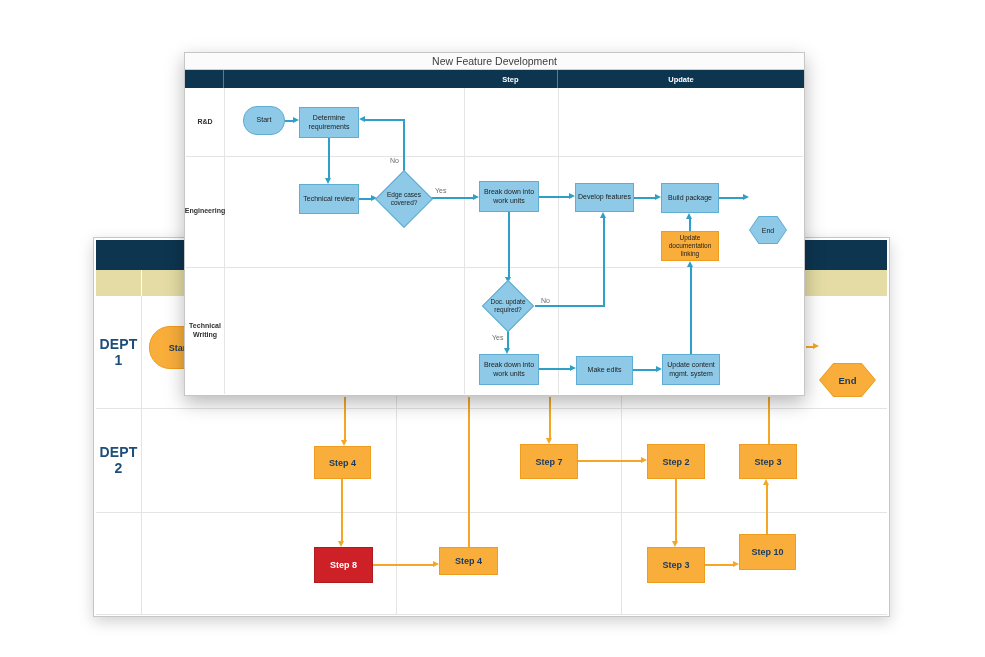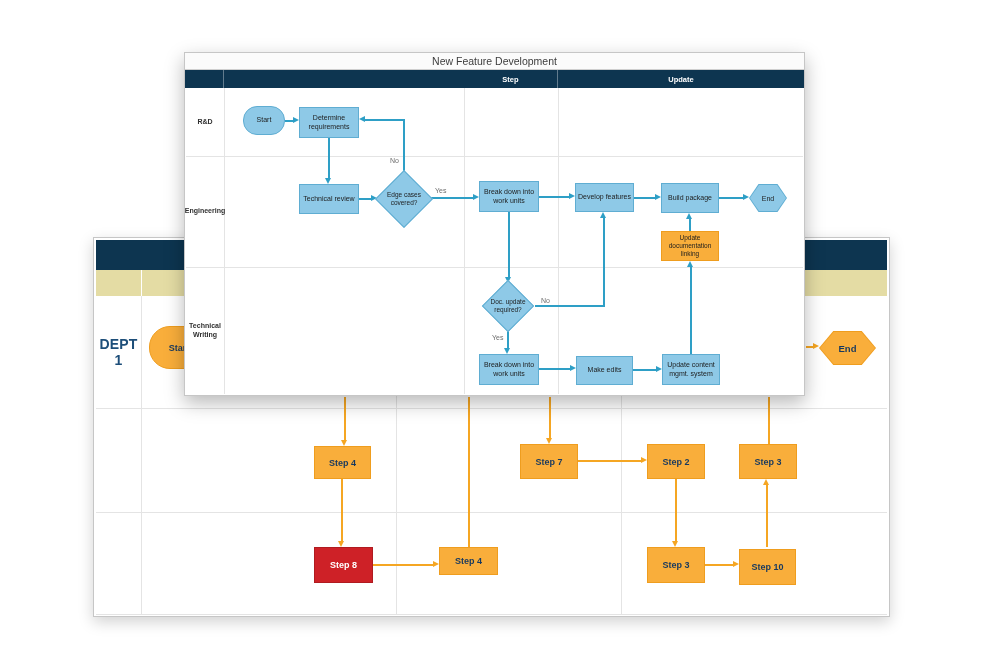--- a/index.html
+++ b/index.html
@@ -32,21 +32,21 @@
   .redN{background:#ce2127;border:1px solid #b01b20;color:#ffffff;}
   .stepTxt{font-size:9px;font-weight:700;color:#17395f;}
   .redN.stepTxt{color:#ffffff;}
   
   .diamond{position:absolute;}
   .diamond .rot{position:absolute;left:50%;top:50%;background:#8ec9e7;border:1px solid #5fadd2;
                 transform:translate(-50%,-50%) rotate(45deg);}
   .diamond .dl{position:absolute;inset:0;display:flex;align-items:center;justify-content:center;
                text-align:center;font-size:6.5px;line-height:1.2;color:#1d1d1d;}
   
-  .hex{position:absolute;}
+  .hex{position:absolute;margin-top:32px;}
   .hex .hb,.hex .hf{position:absolute;clip-path:polygon(25% 0,75% 0,100% 50%,75% 100%,25% 100%,0 50%);}
   .hex .hb{inset:0;}
   .hex .hf{inset:1px;}
   .hex .hl{position:absolute;inset:0;display:flex;align-items:center;justify-content:center;font-weight:700;}
   
   .ln{position:absolute;}
   .hline{height:2px;}
   .vline{width:2px;}
   .t{background:#2e9fc6;color:#2e9fc6;}
   .o{background:#f5a623;color:#f5a623;}
@@ -68,20 +68,21 @@
     <div class="glw" style="left:47px;top:32px;width:1px;height:26px;"></div>
 
     <div class="gl" style="left:2px;right:2px;top:170px;height:1px;"></div>
     <div class="gl" style="left:2px;right:2px;top:274px;height:1px;"></div>
     <div class="gl" style="left:2px;right:2px;top:376px;height:1px;"></div>
     <div class="gl" style="left:47px;top:58px;width:1px;height:318px;"></div>
     <div class="gl" style="left:302px;top:58px;width:1px;height:318px;"></div>
     <div class="gl" style="left:527px;top:58px;width:1px;height:318px;"></div>
 
     <div class="abs lanelabel deptlbl" style="left:2px;top:58px;width:45px;height:112px;">DEPT 1</div>
+    <div class="abs lanelabel deptlbl" style="left:2px;top:170px;width:45px;height:104px;">DEPT 2</div>
 
     <div class="ln vline o" style="left:250px;top:159px;height:43px;"></div>
     <i class="ar d o" style="left:247px;top:202px;"></i>
     <div class="ln vline o" style="left:247px;top:241px;height:62px;"></div>
     <i class="ar d o" style="left:244px;top:303px;"></i>
     <div class="ln hline o" style="left:279px;top:326px;width:60px;"></div>
     <i class="ar r o" style="left:339px;top:323px;"></i>
     <div class="ln vline o" style="left:374px;top:159px;height:150px;"></div>
     <div class="ln vline o" style="left:455px;top:159px;height:41px;"></div>
     <i class="ar d o" style="left:452px;top:200px;"></i>
@@ -98,21 +99,21 @@
     <i class="ar r o" style="left:719px;top:105px;"></i>
 
     <div class="nb orangeN stepTxt" style="left:55px;top:88px;width:60px;height:43px;border-radius:21px;">Start</div>
     <div class="nb orangeN stepTxt" style="left:220px;top:208px;width:57px;height:33px;">Step 4</div>
     <div class="nb redN stepTxt" style="left:220px;top:309px;width:59px;height:36px;">Step 8</div>
     <div class="nb orangeN stepTxt" style="left:345px;top:309px;width:59px;height:28px;">Step 4</div>
     <div class="nb orangeN stepTxt" style="left:426px;top:206px;width:58px;height:35px;">Step 7</div>
     <div class="nb orangeN stepTxt" style="left:553px;top:206px;width:58px;height:35px;">Step 2</div>
     <div class="nb orangeN stepTxt" style="left:645px;top:206px;width:58px;height:35px;">Step 3</div>
     <div class="nb orangeN stepTxt" style="left:553px;top:309px;width:58px;height:36px;">Step 3</div>
-    <div class="nb orangeN stepTxt" style="left:645px;top:311px;width:57px;height:36px;">Step 10</div>
+    <div class="nb orangeN stepTxt" style="left:645px;top:296px;width:57px;height:36px;">Step 10</div>
     <div class="hex" style="left:725px;top:93px;width:57px;height:34px;">
       <div class="hb" style="background:#ef9d1e;"></div>
       <div class="hf" style="background:#f9ae3b;"></div>
       <div class="hl stepTxt" style="font-size:9.5px;">End</div>
     </div>
   </section>
 
   <section class="card card-fg">
     <div class="abs titlebar" style="left:0;right:0;top:0;height:17px;">New Feature Development</div>
     <div class="abs navyband" style="left:0;right:0;top:17px;height:18px;"></div>

